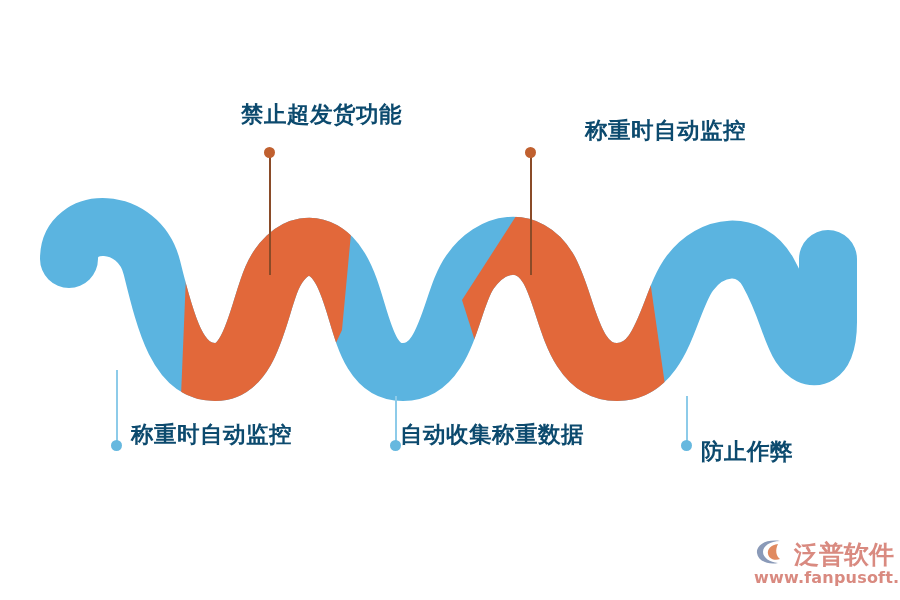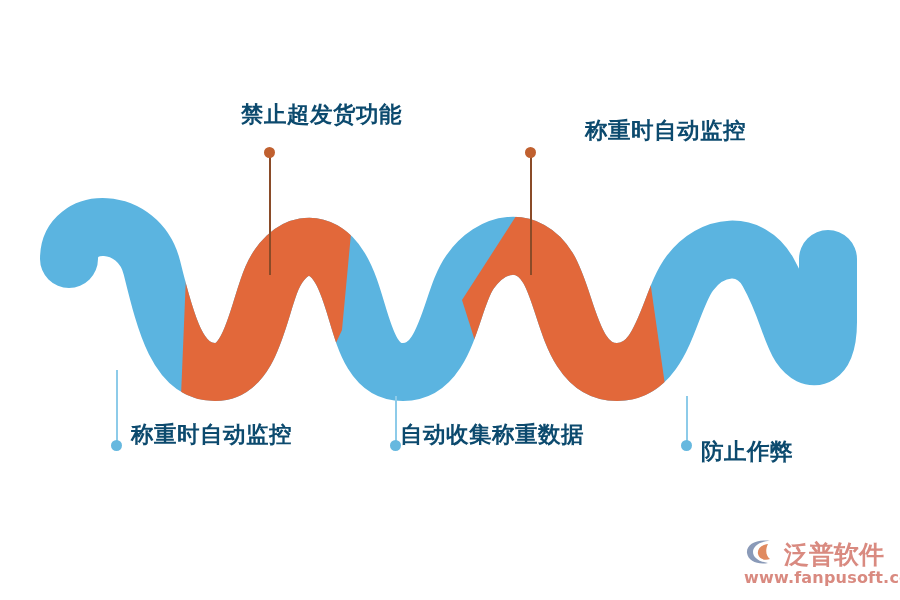--- a/index.html
+++ b/index.html
@@ -55,21 +55,21 @@
     line-height: 1;
   }
   .label-bottom {
     font-size: 22.5px;
     line-height: 1;
   }
 
   
   #watermark {
     position: absolute;
-    right: 18px;
+    right: 8px;
     bottom: 8px;
     width: 140px;
     height: 56px;
     margin-top: 12px;
   }
   #watermark-brand {
     position: absolute;
     left: 42px;
     top: 2px;
     font-size: 25px;

